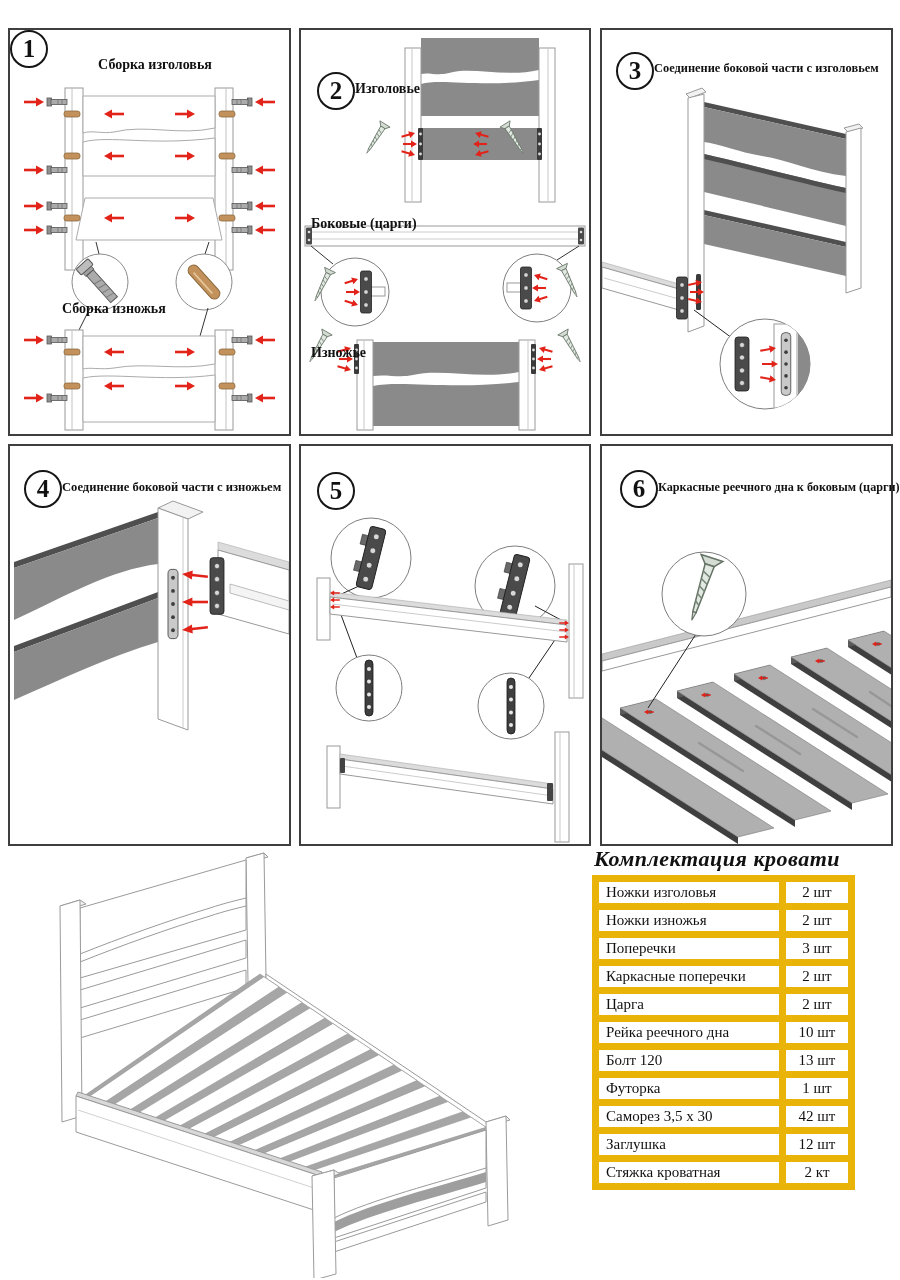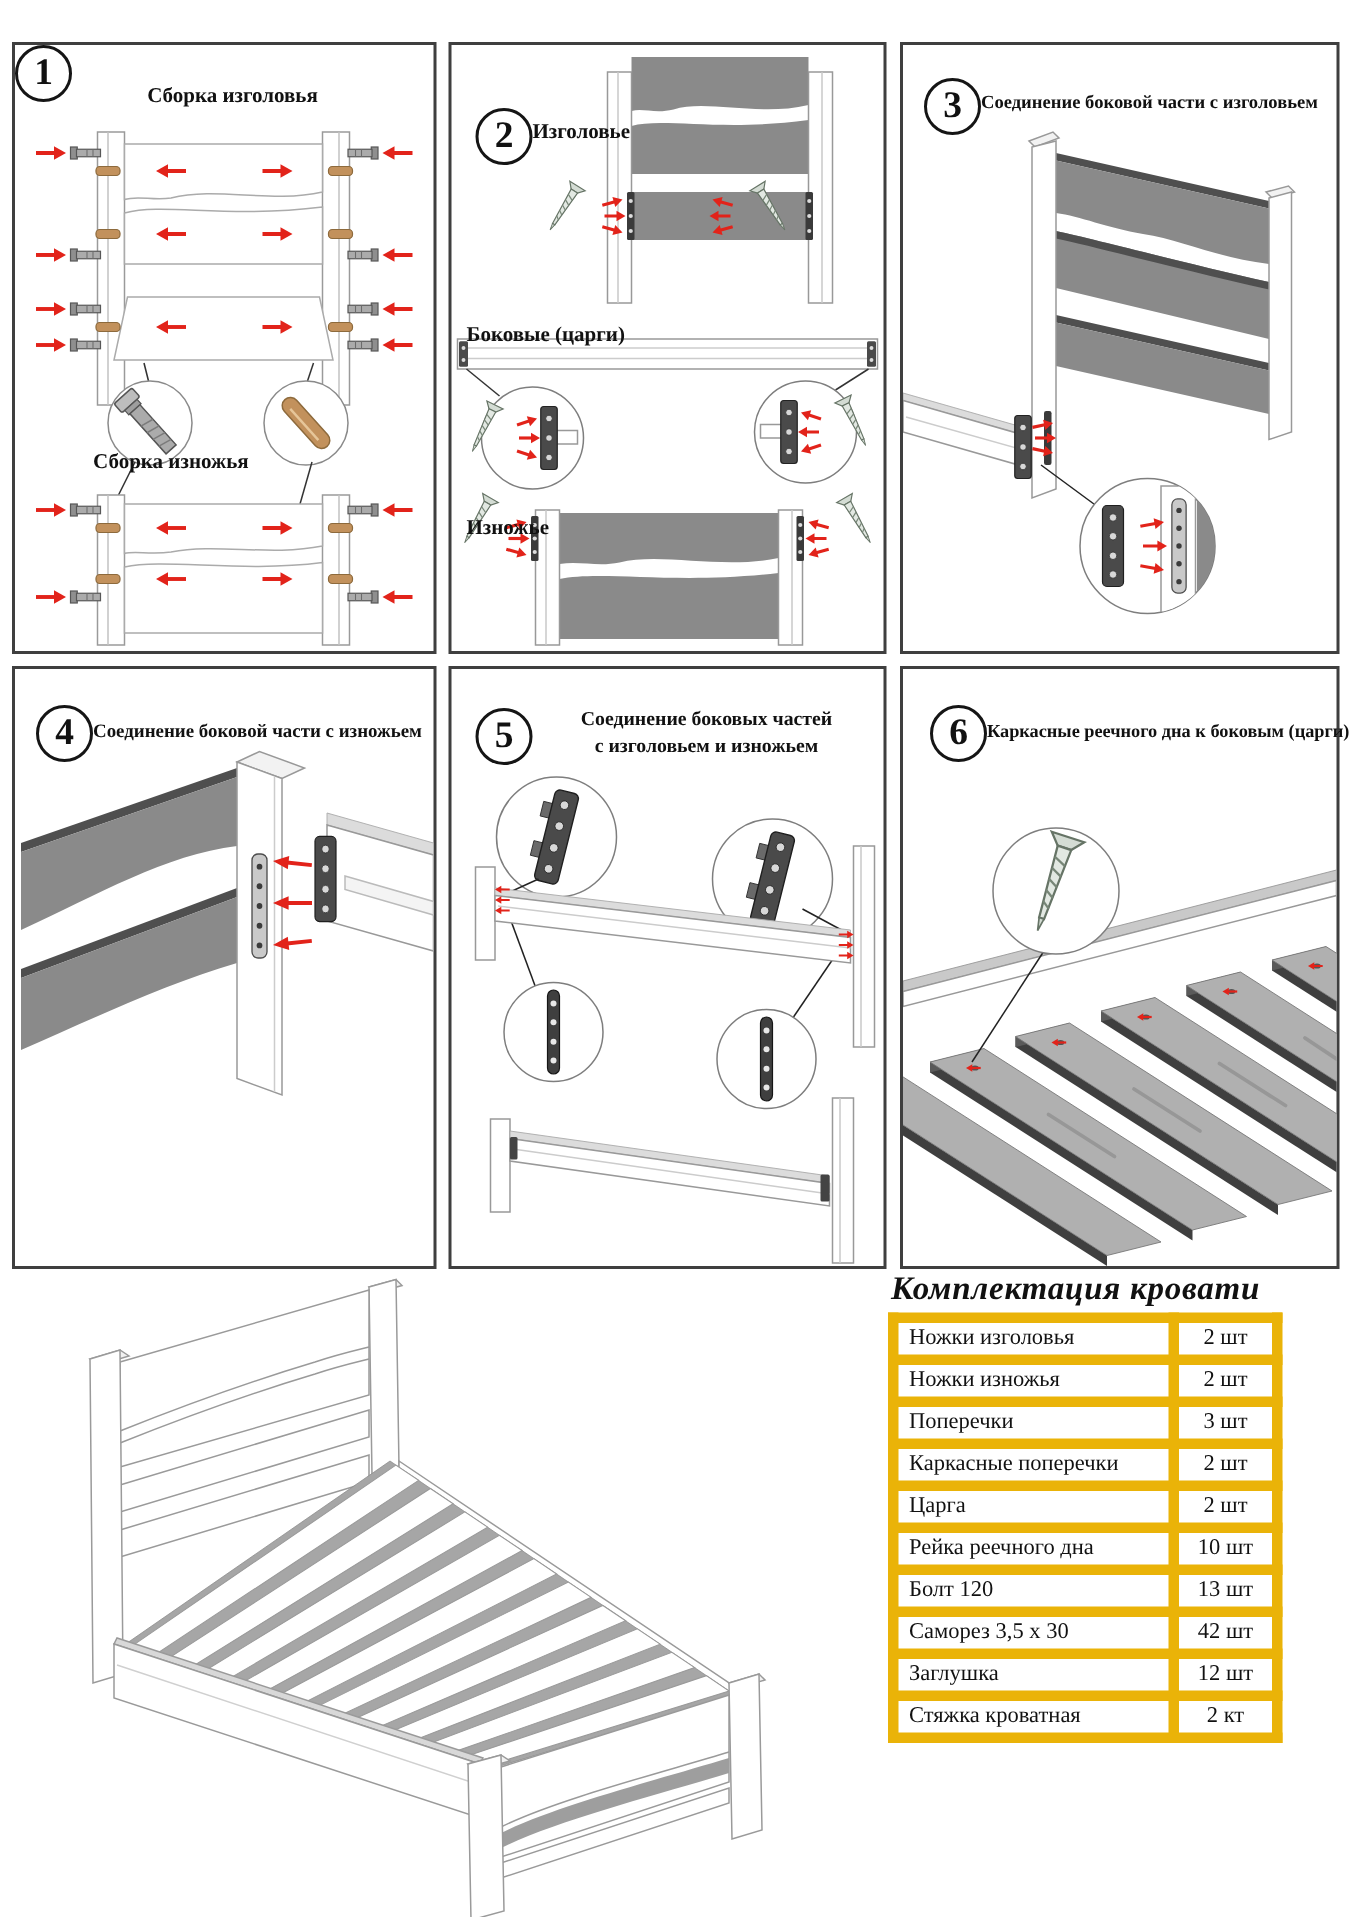--- a/index.html
+++ b/index.html
@@ -382,22 +382,20 @@
     <g>
       <use href="#def-rarrow" transform="translate(172,128) rotate(186) scale(1.3,1)"></use>
       <use href="#def-rarrow" transform="translate(172,156) rotate(180) scale(1.3,1)"></use>
       <use href="#def-rarrow" transform="translate(172,184) rotate(174) scale(1.3,1)"></use>
     </g>
   </svg>
 </div>
 
 <div class="panel" id="panel-5">
   <div class="badge" style="left:16px;top:26px;">5</div>
-  <div class="ptitle pre" style="left:60px;top:24px;width:220px;text-align:center;font-size:13.2px;">Соединение боковых частей
-с изголовьем и изножьем</div>
   <svg class="diagram" width="288" height="398" viewBox="0 0 288 398">
     <g>
       <circle cx="70" cy="112" r="40" fill="#fff" stroke="#7e7e7e"></circle>
       <g transform="translate(70,112) rotate(14)">
             <rect x="-14" y="-21" width="7" height="10" fill="#6a6a6a" stroke="#333" stroke-width=".6"></rect>
             <rect x="-14" y="6" width="7" height="10" fill="#6a6a6a" stroke="#333" stroke-width=".6"></rect>
             <use href="#def-plate-dark4" transform="scale(1.15)"></use>
           </g>
     </g>
     <g>
@@ -573,20 +571,24 @@
           </tr>
       <tr>
             <td>Рейка реечного дна</td>
             <td class="qty">10 шт</td>
           </tr>
       <tr>
             <td>Болт 120</td>
             <td class="qty">13 шт</td>
           </tr>
       <tr>
+            <td>Футорка</td>
+            <td class="qty">1 шт</td>
+          </tr>
+      <tr>
             <td>Саморез 3,5 х 30</td>
             <td class="qty">42 шт</td>
           </tr>
       <tr>
             <td>Заглушка</td>
             <td class="qty">12 шт</td>
           </tr>
       <tr>
             <td>Стяжка кроватная</td>
             <td class="qty">2 кт</td>

